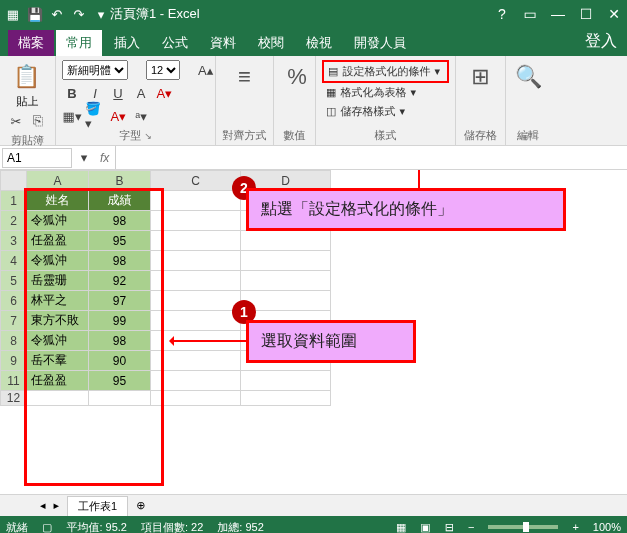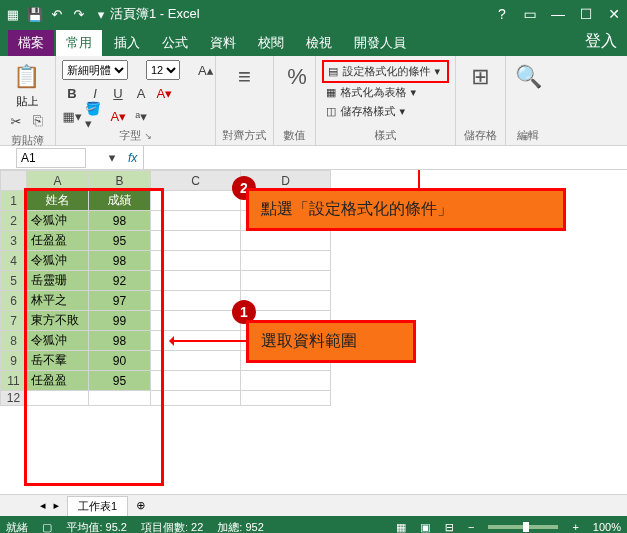--- a/index.html
+++ b/index.html
@@ -22,38 +22,38 @@
 .minicon { width: 20px; height: 20px; display: inline-flex; align-items: center; justify-content: center; font-size: 13px; color: #444; }
 .bigicon { width: 34px; height: 34px; display: flex; align-items: center; justify-content: center; font-size: 22px; color: #555; margin: 0 auto; }
 .fontsel { width: 80px; height: 20px; font-size: 11px; }
 .sizesel { width: 34px; height: 20px; font-size: 11px; }
 .fmtrow { display: flex; gap: 3px; margin-top: 3px; }
 .styles-group { position: relative; }
 .style-item { display: flex; align-items: center; gap: 4px; font-size: 11px; color: #333; padding: 2px 4px; white-space: nowrap; }
 .style-item.hl { border: 2px solid red; }
 .dialog-launcher { font-size: 9px; color: #777; text-align: right; }
 .namebox-row { display: flex; align-items: center; height: 24px; border-bottom: 1px solid #d4d4d4; background: #fff; }
-.namebox { width: 70px; border: 1px solid #ccc; padding: 2px 4px; font-size: 12px; margin: 0 16px; }
-.fx { font-style: italic; color: #0369a1; padding: 0 6px; }
+.namebox { width: 70px; border: 1px solid #ccc; padding: 2px 4px; font-size: 12px; margin: 0 2px; }
+.fx { font-style: italic; color: #737373; padding: 0 6px; }
 .sheet-area { position: relative; height: 324px; background: #fff; overflow: hidden; }
 .grid { position: absolute; left: 0; top: 0; }
 .grid table { border-collapse: collapse; }
 .grid th, .grid td { border: 1px solid #d4d4d4; font-size: 12px; background: #fff; }
 .grid th { background: #e6e6e6; font-weight: normal; color: #444; }
 .colhdr { height: 20px; }
 .colhdr th { width: 62px; }
 .colhdr th.corner { width: 26px; }
 .rowhdr { width: 26px; text-align: center; }
 .datacell { padding: 1px 4px; text-align: center; }
 .datacell.left { text-align: left; }
 .sel-hdr { background: #c6e0b4 !important; }
 .tblhdr { background: #548235 !important; color: #fff; text-align: center !important; }
 .tbldata { background: #a9d08e !important; }
 .red-box { position: absolute; border: 3px solid red; pointer-events: none; }
-.callout { position: absolute; border: 3px solid red; background: #f97316; padding: 8px 12px; font-size: 16px; color: #222; }
+.callout { position: absolute; border: 3px solid red; background: #f0abfc; padding: 8px 12px; font-size: 16px; color: #222; }
 .callnum { position: absolute; width: 24px; height: 24px; border-radius: 50%; background: #c00000; color: #fff; display: flex; align-items: center; justify-content: center; font-size: 14px; font-weight: bold; }
 .arrow-v { position: absolute; width: 2px; background: red; }
 .arrow-v::after { content: ""; position: absolute; top: -6px; left: -4px; border: 5px solid transparent; border-bottom-color: red; }
 .arrow-h { position: absolute; height: 2px; background: red; }
 .arrow-h::after { content: ""; position: absolute; left: -6px; top: -4px; border: 5px solid transparent; border-right-color: red; }
 .sheettabs { display: flex; align-items: center; height: 22px; border-top: 1px solid #d4d4d4; background: #f1f1f1; padding-left: 40px; gap: 8px; font-size: 11px; }
 .sheettab { background: #fff; border: 1px solid #ccc; border-bottom: none; padding: 2px 10px; }
 .statusbar { background: #217346; color: #fff; height: 22px; display: flex; align-items: center; font-size: 11px; padding: 0 6px; gap: 14px; }
 .statusbar .spacer { flex: 1; }
 .zoom-slider { width: 70px; height: 4px; background: #8fbc8f; position: relative; }

